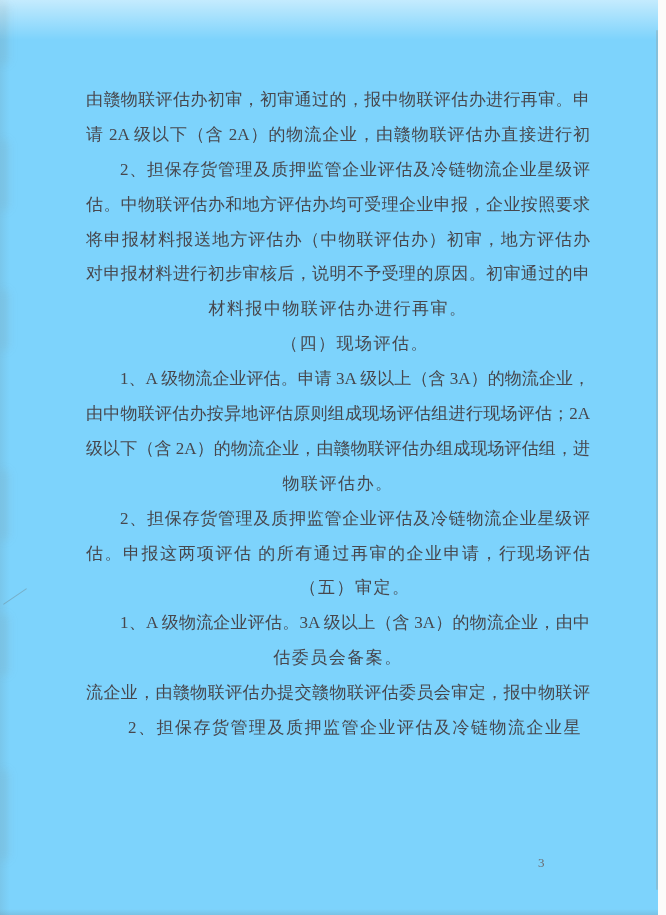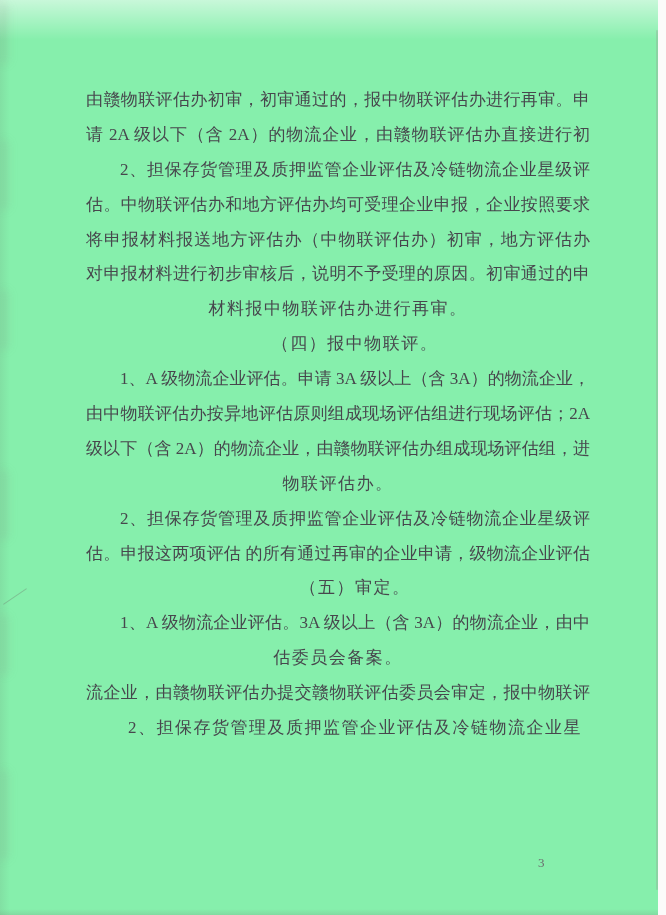--- a/index.html
+++ b/index.html
@@ -4,21 +4,21 @@
 <style>
   html, body {
     margin: 0;
     padding: 0;
     background: #e9e8e6;
   }
   .scan-page {
     position: relative;
     width: 666px;
     height: 915px;
-    background: #86efac;
+    background: #7dd3fc;
     overflow: hidden;
     font-family: "Liberation Serif", "DejaVu Serif", serif;
   }
   
   .left-edge-shadow {
     position: absolute;
     left: 0; top: 0;
     width: 10px; height: 915px;
     background: linear-gradient(to right, rgba(90,88,84,0.10), rgba(90,88,84,0.0));
   }
@@ -124,27 +124,27 @@
   <div class="scratch-mark"></div>
 
   <div class="text-block">
     <div class="line full">由赣物联评估办初审，初审通过的，报中物联评估办进行再审。申</div>
     <div class="line full">请 2A 级以下（含 2A）的物流企业，由赣物联评估办直接进行初审。</div>
     <div class="line full indent">2、担保存货管理及质押监管企业评估及冷链物流企业星级评</div>
     <div class="line full">估。中物联评估办和地方评估办均可受理企业申报，企业按照要求</div>
     <div class="line full">将申报材料报送地方评估办（中物联评估办）初审，地方评估办（中</div>
     <div class="line full">对申报材料进行初步审核后，说明不予受理的原因。初审通过的申请</div>
     <div class="line last">材料报中物联评估办进行再审。</div>
-    <div class="line last indent">（四）报中物联评。</div>
+    <div class="line last indent">（四）现场评估。</div>
     <div class="line full indent">1、A 级物流企业评估。申请 3A 级以上（含 3A）的物流企业，</div>
     <div class="line full">由中物联评估办按异地评估原则组成现场评估组进行现场评估；2A</div>
     <div class="line full">级以下（含 2A）的物流企业，由赣物联评估办组成现场评估组，进</div>
     <div class="line last">物联评估办。</div>
     <div class="line full indent">2、担保存货管理及质押监管企业评估及冷链物流企业星级评</div>
-    <div class="line full">估。申报这两项评估 的所有通过再审的企业申请，级物流企业评估</div>
+    <div class="line full">估。申报这两项评估 的所有通过再审的企业申请，行现场评估</div>
     <div class="line last indent">（五）审定。</div>
     <div class="line full indent">1、A 级物流企业评估。3A 级以上（含 3A）的物流企业，由中</div>
     <div class="line last">估委员会备案。</div>
     <div class="line full">流企业，由赣物联评估办提交赣物联评估委员会审定，报中物联评</div>
     <div class="line last indent">2、担保存货管理及质押监管企业评估及冷链物流企业星级评</div>
   </div>
 
   <div class="page-number">3</div>
 </div>
 

